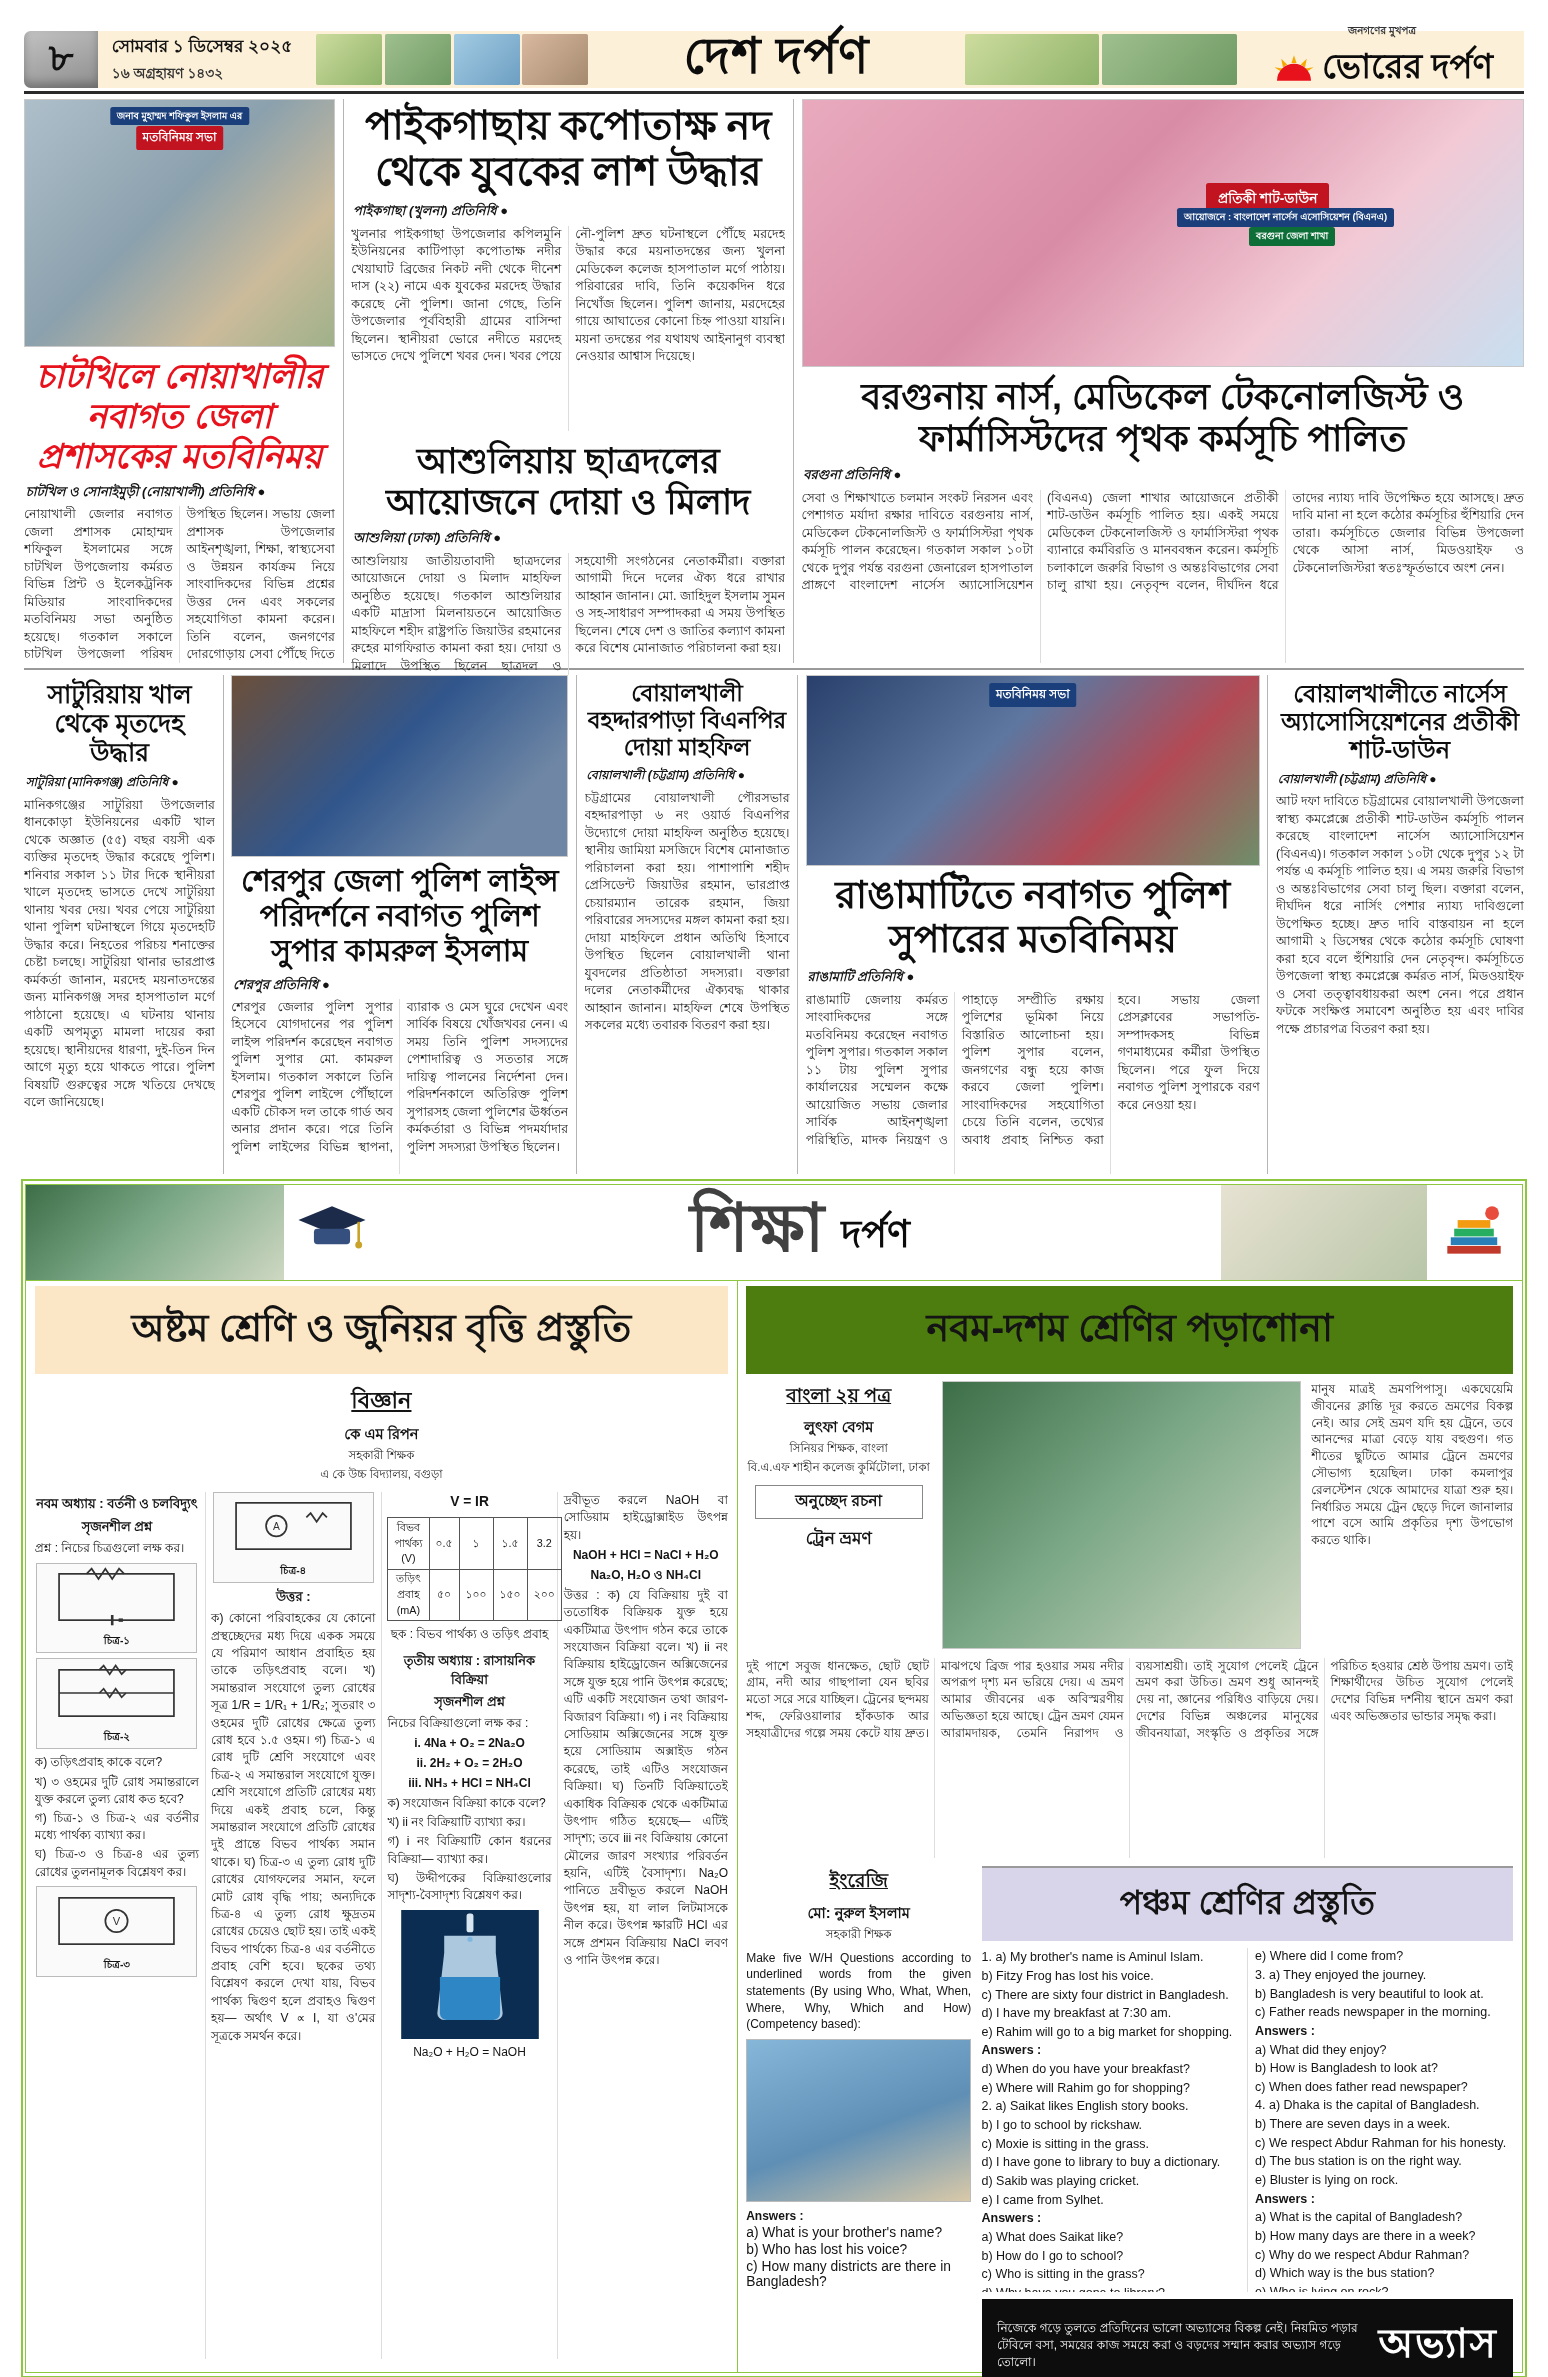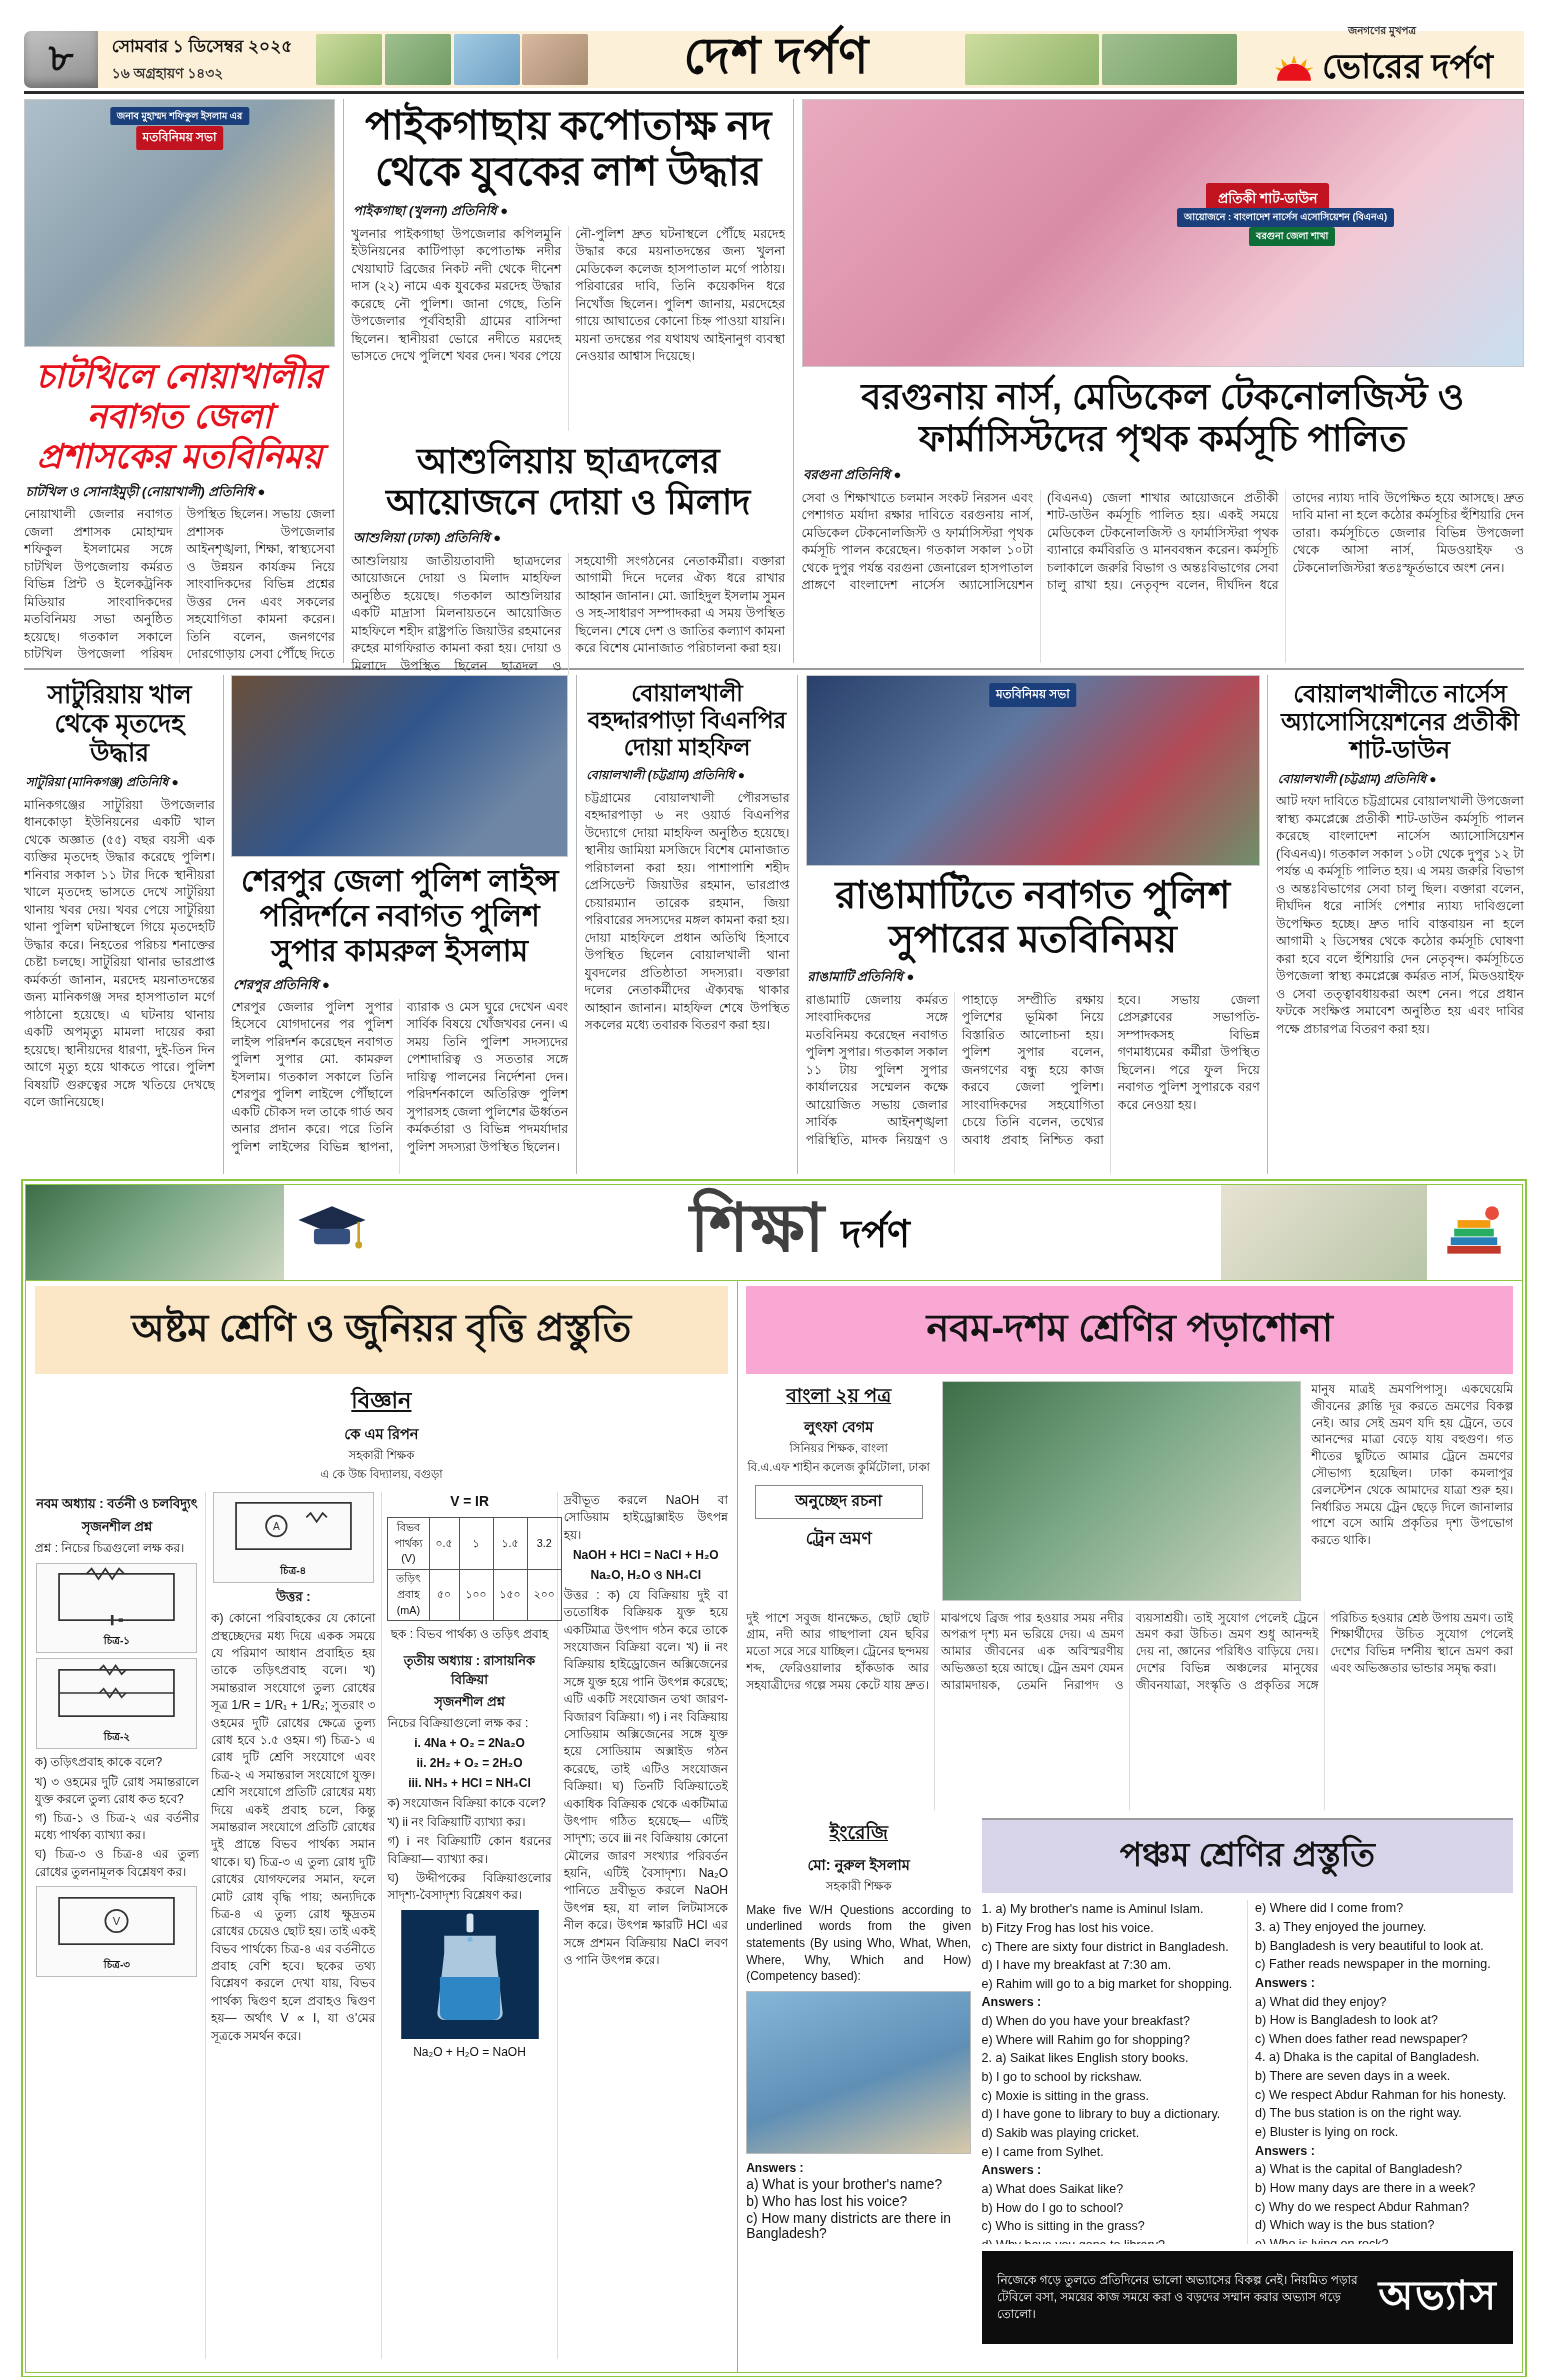--- a/index.html
+++ b/index.html
@@ -60,39 +60,39 @@
   .edu-banner { height:96px; display:flex; align-items:stretch; border-bottom:1.7px solid #8dc63f; }
   .edu-banner .bphoto { width:258px; }
   .edu-banner .bicon { width:95px; display:flex; align-items:center; justify-content:center; }
   .edu-banner .btitle { flex:1; display:flex; align-items:center; justify-content:center; gap:15.5px; background:#ffffff; }
   .edu-banner .t-main { font-size:67px; font-weight:bold; color:#404040; letter-spacing:1.7px; }
   .edu-banner .t-sub { font-size:38px; font-weight:bold; color:#0b0b0b; align-self:flex-end; padding-bottom:12px; }
   .edu-cols { display:flex; height:1091px; }
   .edu-left { width:47.5%; padding:5.2px 8.6px; }
   .edu-right { width:52.5%; padding:5.2px 8.6px; border-left:1.7px solid #8dc63f; }
   .hdr-cream { background:#fbe7c6; text-align:center; font-size:38px; font-weight:bold; padding:12px 5.2px; }
-  .hdr-blue { background:#f9a8d4; text-align:center; font-size:38px; font-weight:bold; padding:12px 5.2px; }
+  .hdr-blue { background:#4d7c0f; text-align:center; font-size:38px; font-weight:bold; padding:12px 5.2px; }
   .hdr-lav { background:#d8d4ea; text-align:center; font-size:33px; font-weight:bold; padding:8.6px 5.2px; border-top:2.6px solid #9a9a9a; }
   .author-block { text-align:center; margin:8.6px 0 6.9px; }
   .subject-title { font-size:22.4px; font-weight:bold; text-decoration:underline; }
   .author-name { font-size:14.6px; font-weight:bold; margin-top:3.4px; }
   .author-meta { font-size:11.6px; color:#222; }
   .sci-content { height:867px; overflow:hidden; font-size:12px; line-height:1.45; text-align:justify;
     column-count:4; column-gap:12px; column-rule:0.9px solid #ddd; margin-top:5.2px; }
   .blockhead { font-weight:bold; text-align:center; font-size:13px; margin:3.4px 0; }
   .qline { margin:1.7px 0; }
   .fig { break-inside:avoid; border:0.9px solid #bbb; margin:5.2px 1.7px; padding:3.4px; text-align:center; background:#fafafa; }
   .fig .figcap { font-size:10.3px; font-weight:bold; margin-top:1.7px; }
   .formula { font-weight:bold; text-align:center; font-size:13.8px; margin:5.2px 0; }
   .eqn { font-weight:bold; text-align:center; font-size:12px; margin:2.6px 0; }
   table.mini { border-collapse:collapse; margin:5.2px auto; break-inside:avoid; }
   table.mini td { border:0.9px solid #555; font-size:10.8px; padding:1.7px 6px; text-align:center; }
   .beaker-fig { break-inside:avoid; text-align:center; margin:5.2px 0; }
   
-  .bangla-top { display:flex; gap:10.3px; margin-top:6.9px; height:220px; }
+  .bangla-top { display:flex; gap:10.3px; margin-top:6.9px; height:268px; }
   .bangla-auth { width:185px; }
   .bangla-photo { flex:1; }
   .bangla-side { width:202px; }
   .label-box { font-weight:bold; text-align:center; font-size:15.5px; border:0.9px solid #888; padding:2.6px 5.2px; margin:6.9px 8.6px; }
   .topic { font-weight:bold; text-align:center; font-size:17px; margin-bottom:5.2px; }
   .bangla-bottom { height:200px; overflow:hidden; margin-top:8.6px; }
   
   .class5 { display:flex; gap:10.3px; margin-top:8.6px; height:526px; }
   .eng-col { width:225px; display:flex; flex-direction:column; }
   .eng-col .intro { font-size:12px; text-align:justify; line-height:1.38; margin-top:5.2px; }

